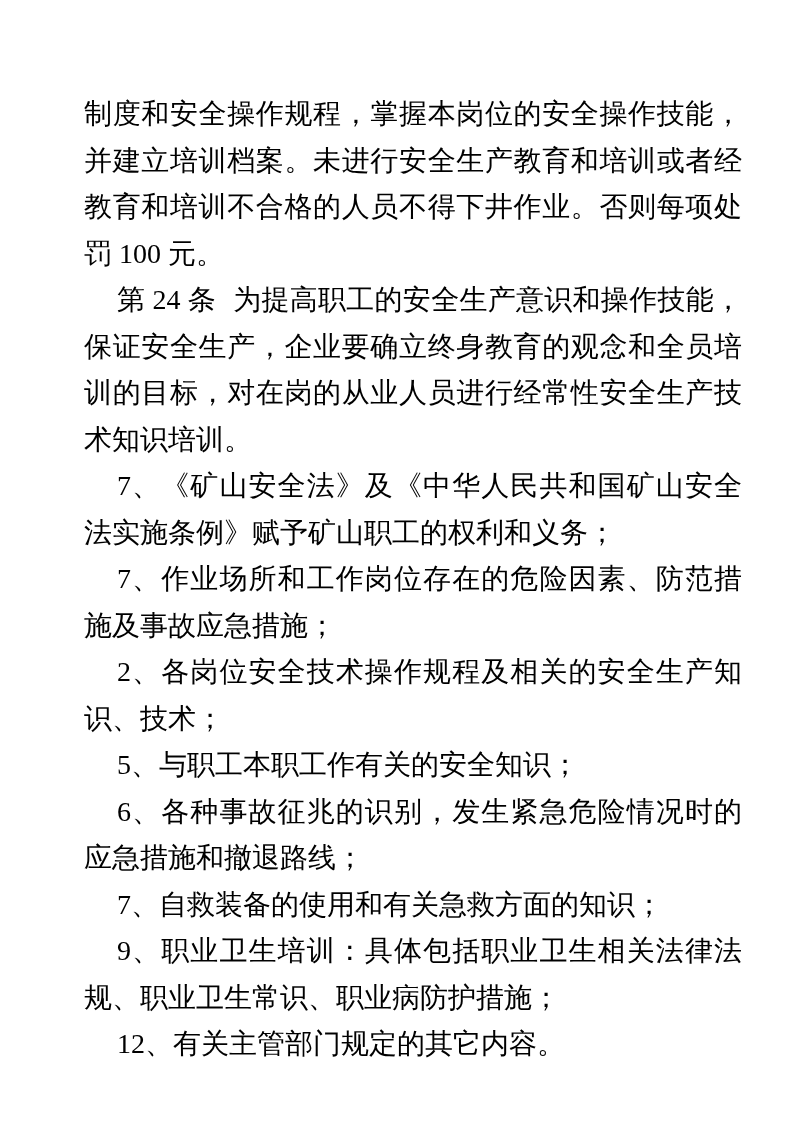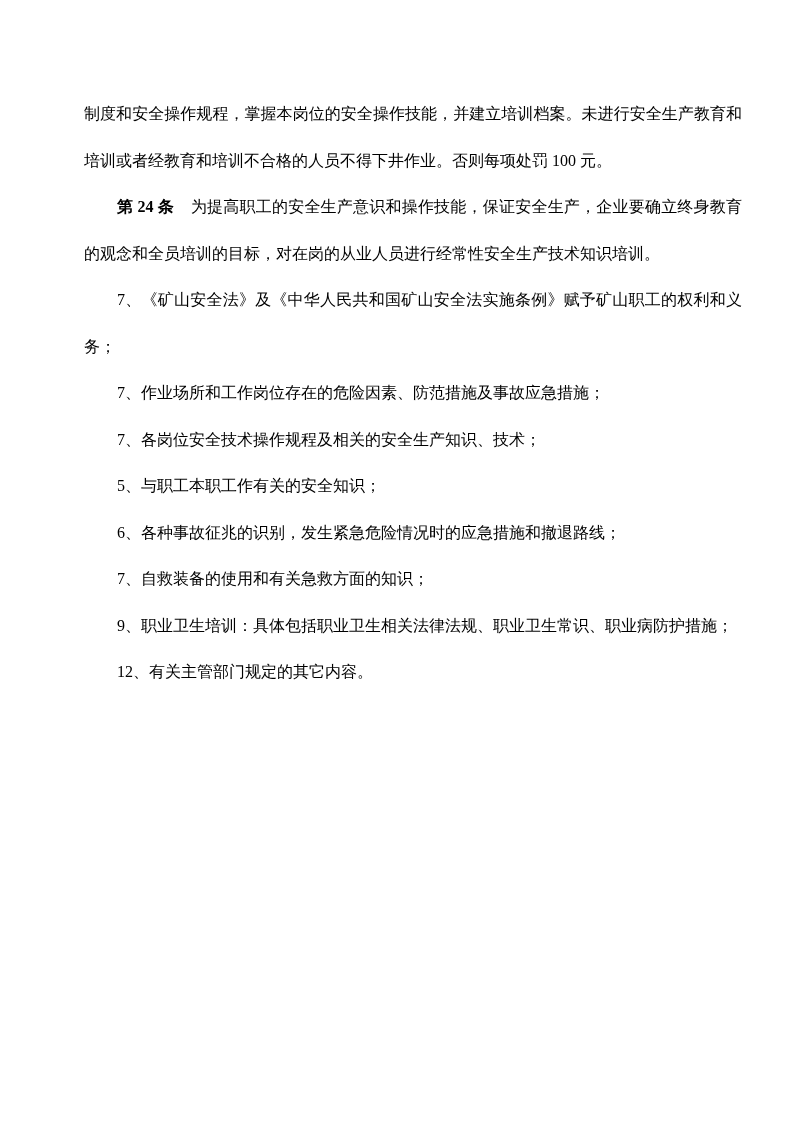--- a/index.html
+++ b/index.html
@@ -12,54 +12,54 @@
     height: 1122px;
     overflow: hidden;
   }
   .page {
     box-sizing: border-box;
     width: 793px;
     height: 1122px;
     background: #ffffff;
     padding: 91px 51px 0 84px;
     font-family: "Liberation Serif", "DejaVu Serif", serif;
-    font-size: 16px;
+    font-size: 28px;
     line-height: 46.5px;
     color: #000000;
     text-align: justify;
     text-justify: inter-ideograph;
   }
   .para {
     margin: 0;
     padding: 0;
   }
   .indent {
     text-indent: 33px;
   }
   .article-label {
-    font-weight: bold;
+    font-weight: normal;
     margin-right: 17px;
   }
 </style>
 </head>
 <body>
 
 <div class="page">
 
   <p class="para"><span>制度和安全操作规程，掌握本岗位的安全操作技能，并建立培训档案。未进行安全生产教育和培训或者经教育和培训不合格的人员不得下井作业。否则每项处罚 100 元。</span></p>
 
   <p class="para indent"><b class="article-label">第 24 条</b><span>为提高职工的安全生产意识和操作技能，保证安全生产，企业要确立终身教育的观念和全员培训的目标，对在岗的从业人员进行经常性安全生产技术知识培训。</span></p>
 
 
 
   <p class="para indent"><span>7、《矿山安全法》及《中华人民共和国矿山安全法实施条例》赋予矿山职工的权利和义务；</span></p>
 
   <p class="para indent"><span>7、作业场所和工作岗位存在的危险因素、防范措施及事故应急措施；</span></p>
 
-  <p class="para indent"><span>7、各岗位安全技术操作规程及相关的安全生产知识、技术；</span></p>
+  <p class="para indent"><span>2、各岗位安全技术操作规程及相关的安全生产知识、技术；</span></p>
 
   <p class="para indent"><span>5、与职工本职工作有关的安全知识；</span></p>
 
   <p class="para indent"><span>6、各种事故征兆的识别，发生紧急危险情况时的应急措施和撤退路线；</span></p>
 
   <p class="para indent"><span>7、自救装备的使用和有关急救方面的知识；</span></p>
 
 
   <p class="para indent"><span>9、职业卫生培训：具体包括职业卫生相关法律法规、职业卫生常识、职业病防护措施；</span></p>
 

